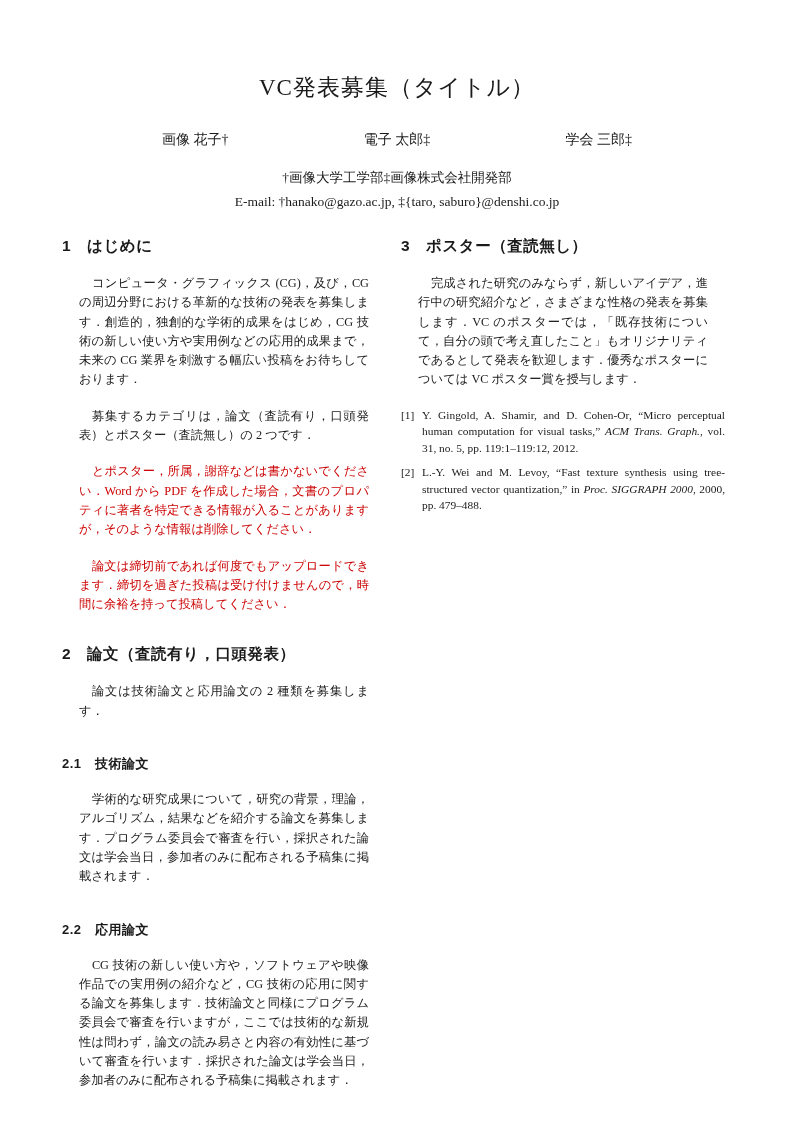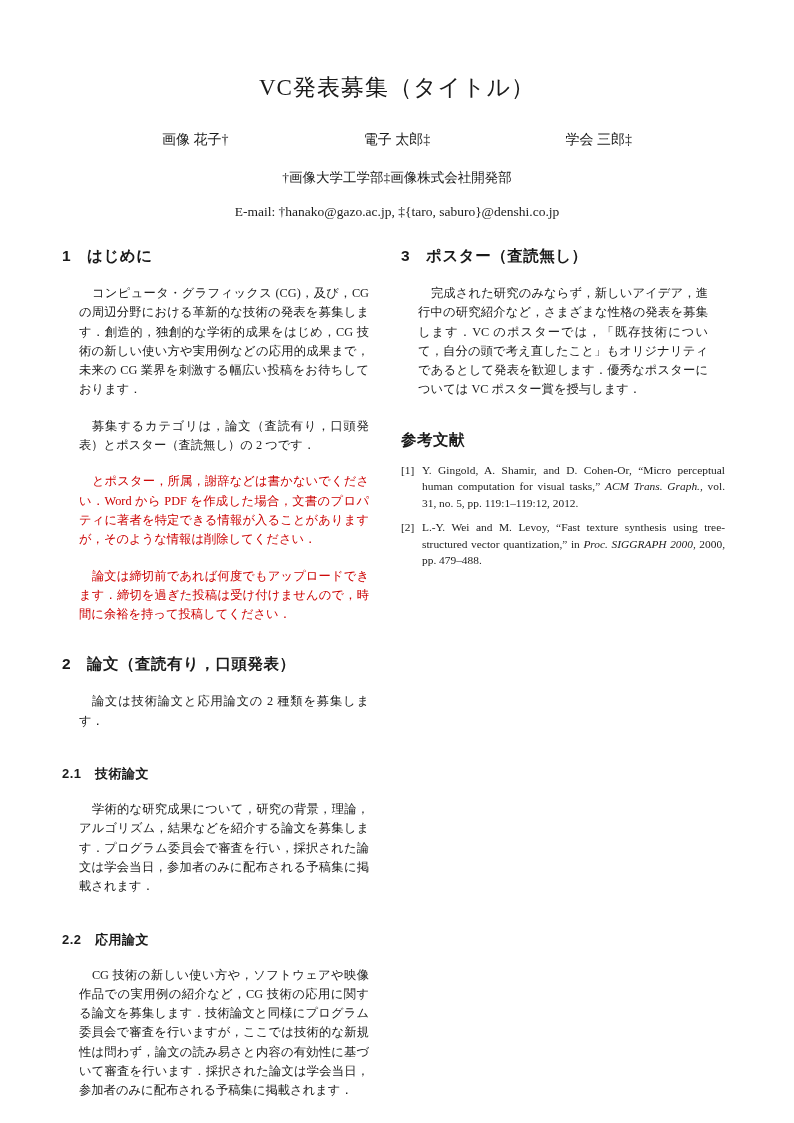--- a/index.html
+++ b/index.html
@@ -32,21 +32,21 @@
     font-size: 14px;
   }
   .affil-row {
     display: flex;
     justify-content: center;
     margin-top: 20px;
     font-size: 13.5px;
   }
   .email-row {
     text-align: center;
-    margin-top: 17px;
+    margin-top: 7px;
     font-size: 13.5px;
   }
   .columns {
     display: flex;
     gap: 15px;
     margin-top: 26px;
   }
   .col { width: 324px; }
   .col > :first-child { margin-top: 0; }
   h2.section-heading {
@@ -128,21 +128,20 @@
       <h3 class="subsection-heading">2.2　応用論文</h3>
       <p class="body-text">CG 技術の新しい使い方や，ソフトウェアや映像作品での実用例の紹介など，CG 技術の応用に関する論文を募集します．技術論文と同様にプログラム委員会で審査を行いますが，ここでは技術的な新規性は問わず，論文の読み易さと内容の有効性に基づいて審査を行います．採択された論文は学会当日，参加者のみに配布される予稿集に掲載されます．</p>
 
     </div>
 
     <div class="col">
 
       <h2 class="section-heading">3　ポスター（査読無し）</h2>
       <p class="body-text">完成された研究のみならず，新しいアイデア，進行中の研究紹介など，さまざまな性格の発表を募集します．VC のポスターでは，「既存技術について，自分の頭で考え直したこと」もオリジナリティであるとして発表を歓迎します．優秀なポスターについては VC ポスター賞を授与します．</p>
 
-      <h2 class="section-heading">参考文献</h2>
 
       <div class="refs">
 
         <div class="ref-item">
           <span class="ref-label">[1]</span>
           <span class="ref-text"><span>Y. Gingold, A. Shamir, and D. Cohen-Or, “Micro perceptual human computation for visual tasks,” </span><i>ACM Trans. Graph.</i><span>, vol. 31, no. 5, pp. 119:1–119:12, 2012.</span></span>
         </div>
 
         <div class="ref-item">
           <span class="ref-label">[2]</span>

